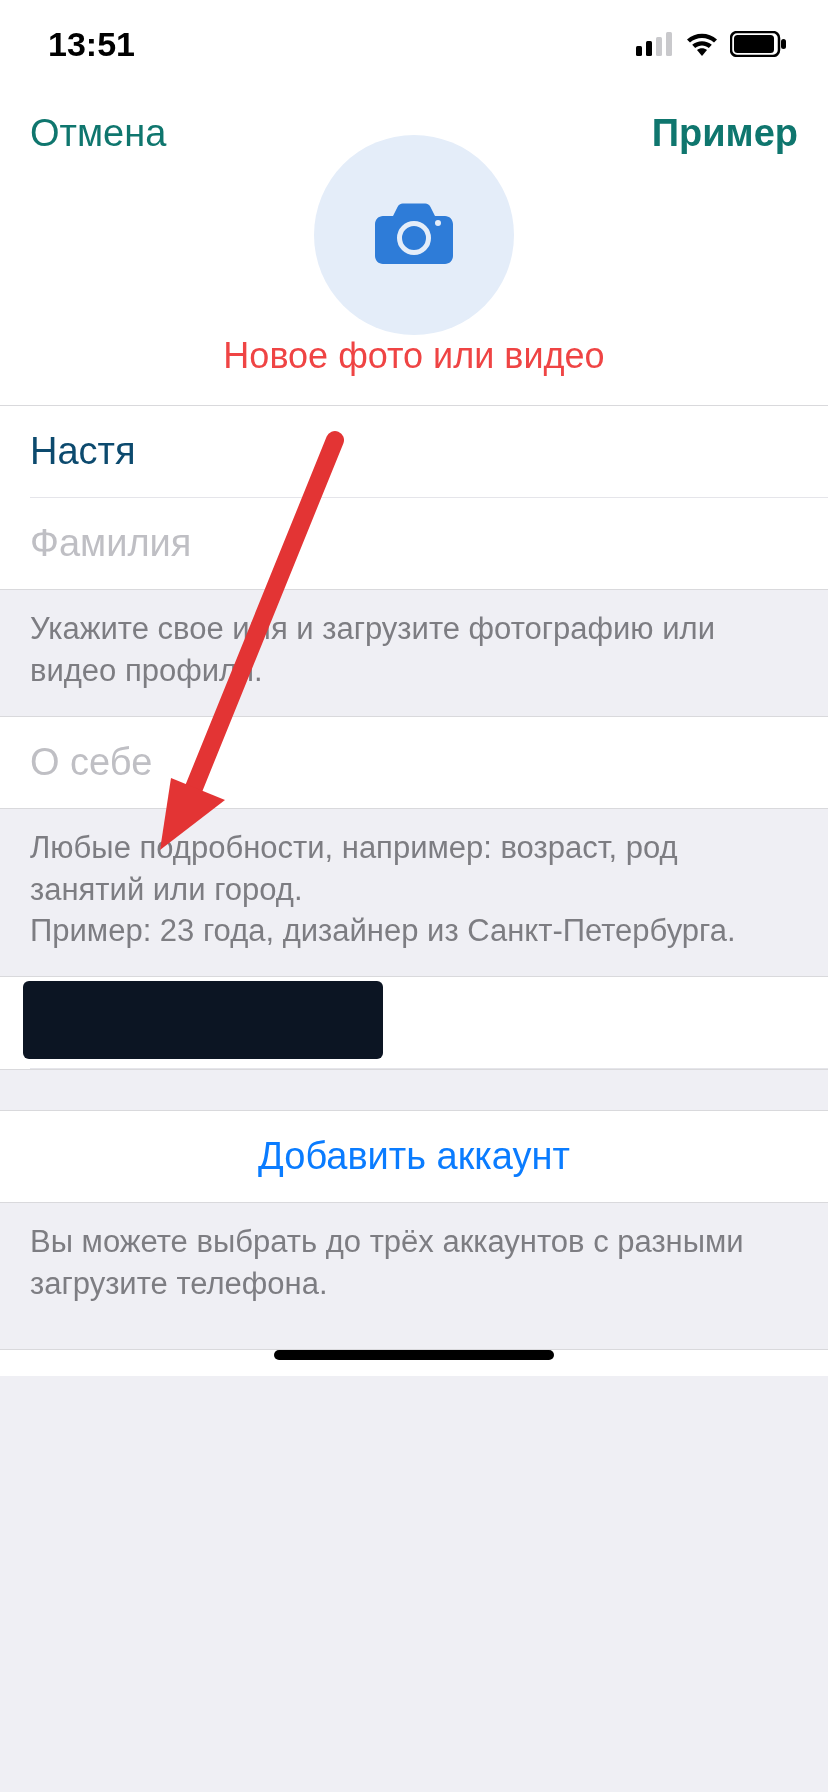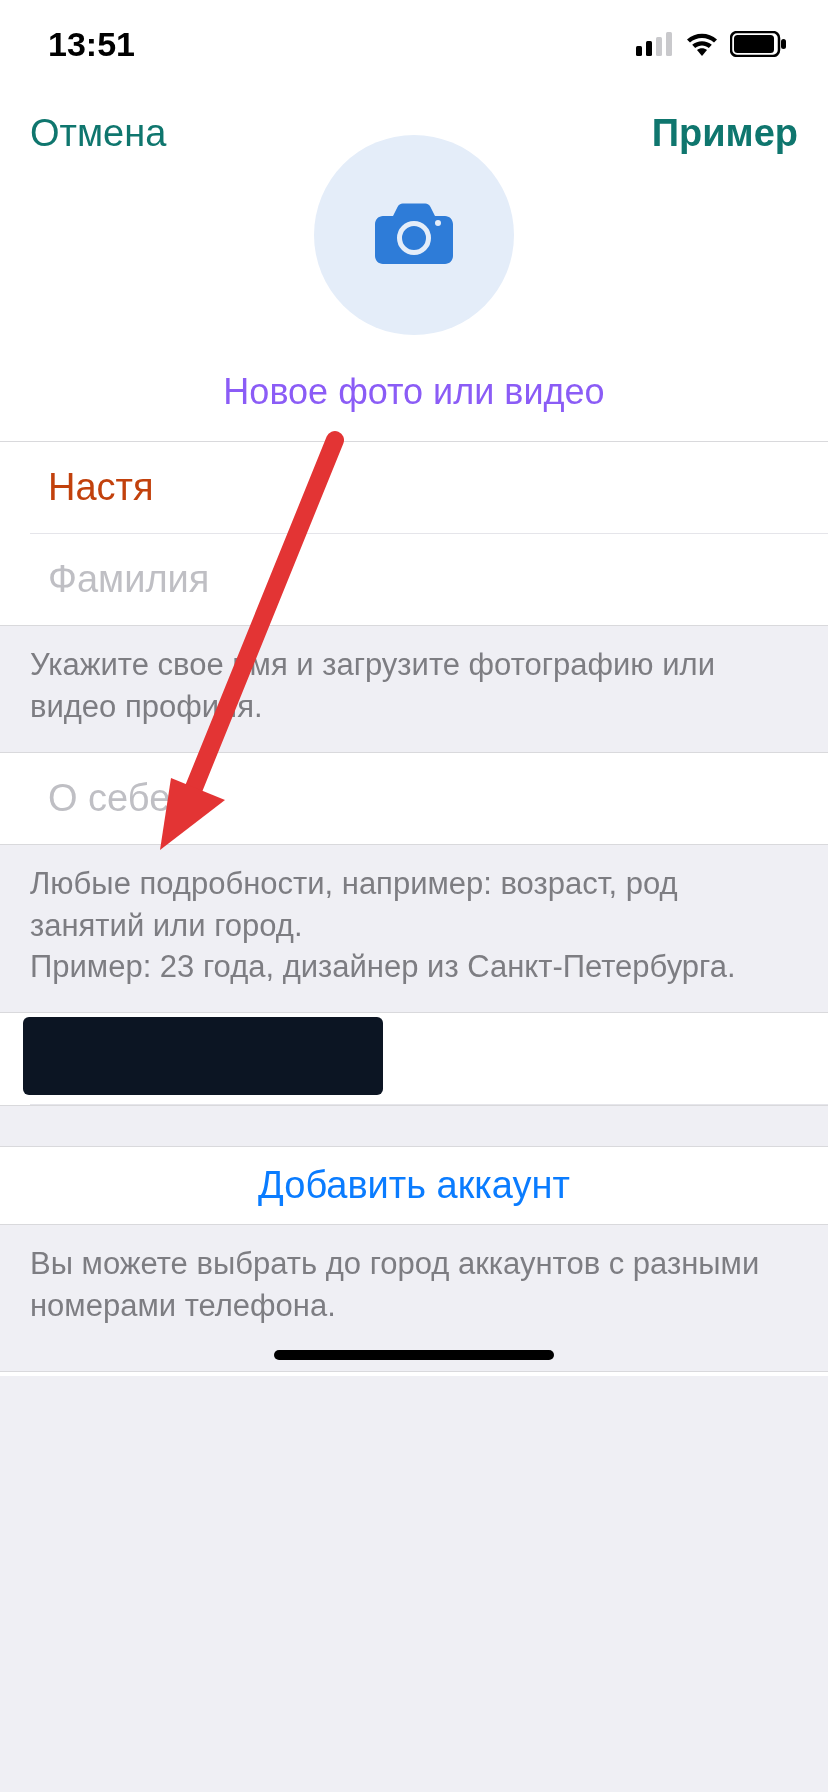--- a/index.html
+++ b/index.html
@@ -14,38 +14,38 @@
   
   .top-white { background: #fff; padding-bottom: 28px; }
   .header-row { display: flex; justify-content: space-between; padding: 24px 30px 0 30px; }
   .hdr-btn { font-size: 38px; color: #0f766e; background: none; border: none; cursor: pointer; }
   .hdr-btn.done { font-weight: 600; }
 
   
   .avatar-wrap { display: flex; flex-direction: column; align-items: center; margin-top: -20px; }
   .avatar-circle { width: 200px; height: 200px; border-radius: 50%; background: #e4edf9; display: flex; align-items: center; justify-content: center; cursor: pointer; }
   .avatar-circle svg { width: 78px; height: 62px; }
-  .avatar-caption { color: #8b5cf6; font-size: 36px; margin-top: 36px; cursor: pointer; }
+  .avatar-caption { color: #ef4444; font-size: 36px; cursor: pointer; }
 
   
   .section-white { background: #fff; }
   .divider-full { border-top: 1px solid #d9d9dc; }
   .divider-inset { border-top: 1px solid #e5e5ea; margin-left: 30px; }
   .input-row { padding: 24px 30px; }
-  .text-input { width: 100%; border: none; font-size: 38px; color: #c2410c; outline: none; background: transparent; margin-left: 18px; }
+  .text-input { width: 100%; border: none; font-size: 38px; color: #0c4a6e; outline: none; background: transparent; }
   .text-input::placeholder { color: #bfbfc4; }
 
   .footer-text { padding: 18px 30px 24px 30px; color: #7d7d82; font-size: 31px; line-height: 1.35; }
 
   .link-row { display: flex; align-items: center; justify-content: space-between; padding: 24px 24px 24px 30px; font-size: 38px; cursor: pointer; }
   .link-row .label { color: #000; }
   .link-row .value { color: #8e8e93; display: flex; align-items: center; gap: 10px; }
   .chevron { color: #c7c7cc; }
 
-  .center-row { text-align: center; padding: 17px 0; font-size: 38px; cursor: pointer; }
+  .center-row { text-align: center; padding: 24px 0; font-size: 38px; cursor: pointer; }
   .center-row.blue { color: #0a7cff; }
   .center-row.red  { color: #ff3b30; }
 
   
   .redact-wrap { position: relative; display: flex; align-items: center; gap: 10px; }
   .redaction { position: absolute; right: -24px; top: -20px; width: 360px; height: 78px; background: #0c1523; border-radius: 6px; }
   .hidden-phone { color: #8e8e93; opacity: 0.0; }
 
   
   .arrow-annotation { position: absolute; left: 155px; top: 430px; width: 200px; height: 430px; pointer-events: none; }
@@ -144,21 +144,21 @@
     <div class="divider-inset"></div>
   </div>
   <div class="divider-full"></div>
 
   <div style="height:40px;"></div>
   <div class="divider-full"></div>
   <div class="section-white">
     <div class="center-row blue">Добавить аккаунт</div>
   </div>
   <div class="divider-full"></div>
-  <div class="footer-text">Вы можете выбрать до город аккаунтов с разными номерами телефона.</div>
+  <div class="footer-text">Вы можете выбрать до трёх аккаунтов с разными загрузите телефона.</div>
 
   <div style="height:20px;"></div>
   <div class="divider-full"></div>
   <div class="section-white">
     <div class="center-row red">Выйти</div>
   </div>
   <div class="divider-full"></div>
 
   <svg class="arrow-annotation" viewBox="0 0 200 430">
     <line x1="180" y1="10" x2="30" y2="380" stroke="#e33434" stroke-width="18" stroke-linecap="round"></line>

